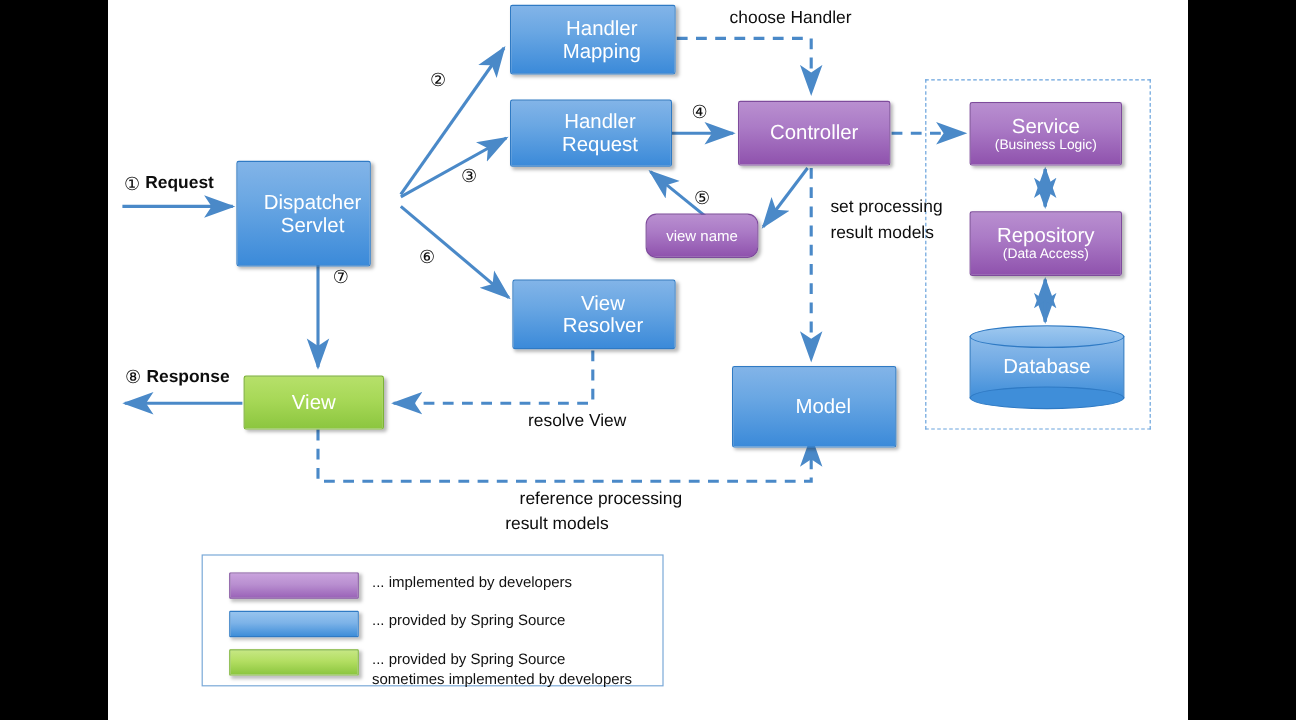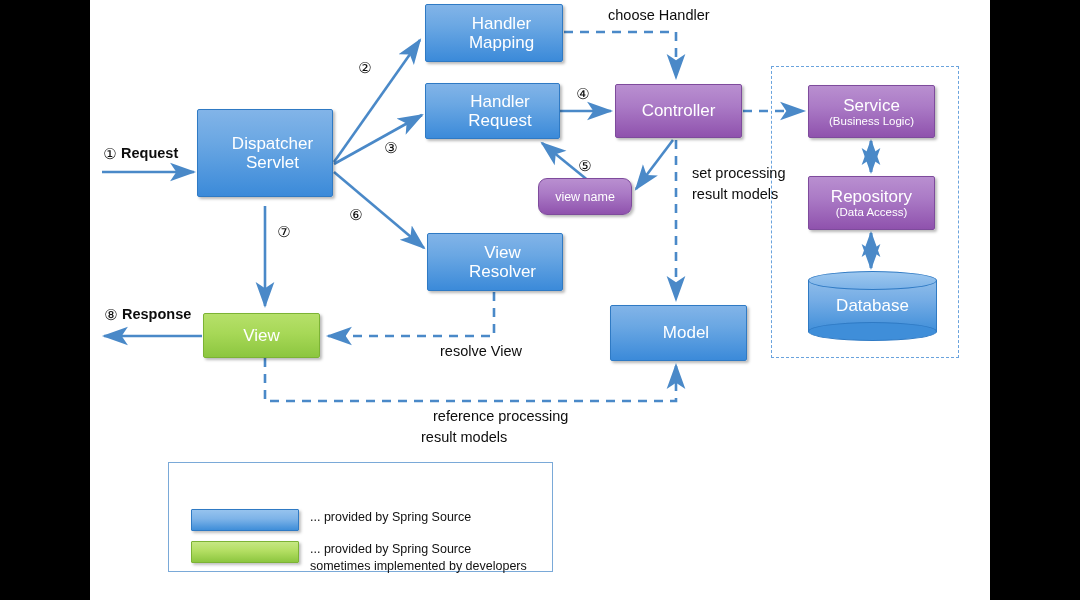--- a/index.html
+++ b/index.html
@@ -220,21 +220,21 @@
         <line x1="586" y1="140" x2="586" y2="300" marker-end="url(#ahd)"></line>
 
         <path d="M 404 292 L 404 336 L 238 336" marker-end="url(#ahd)"></path>
 
         <path d="M 175 358 L 175 401 L 586 401 L 586 365" marker-end="url(#ahd)"></path>
       </g>
     </svg>
 
     <div class="group-box" style="left:681px; top:66px; width:188px; height:292px;"></div>
 
-    <div class="node blue" style="left:107px; top:109px; width:136px; height:88px;">
+    <div class="node blue" style="left:107px; top:134px; width:112px; height:88px;">
       <span class="ln">Dispatcher</span>
       <span class="ln">Servlet</span>
     </div>
 
     <div class="node blue" style="left:335px; top:4px; width:138px; height:58px;">
       <span class="ln">Handler</span>
       <span class="ln">Mapping</span>
     </div>
 
     <div class="node blue" style="left:335px; top:83px; width:135px; height:56px;">
@@ -265,21 +265,21 @@
       <span class="ln sub">(Data Access)</span>
     </div>
 
     <div class="cyl" style="left:718px; top:271px; width:129px; height:70px;">
       <div class="body"></div>
       <div class="bottom"></div>
       <div class="top"></div>
       <div class="cap-text">Database</div>
     </div>
 
-    <div class="node blue" style="left:520px; top:305px; width:137px; height:56px;">
+    <div class="node blue" style="left:520px; top:305px; width:137px; height:68px;">
       <span class="ln">Model</span>
     </div>
 
     <div class="node green" style="left:113px; top:313px; width:117px; height:45px;">
       <span class="ln">View</span>
     </div>
 
     <div class="num" style="left:10px;  top:144px;">①</div>
     <div class="num" style="left:265px; top:58px;">②</div>
     <div class="num" style="left:291px; top:138px;">③</div>
@@ -298,20 +298,24 @@
     <div class="lbl" style="left:602px; top:164px;">set processing</div>
     <div class="lbl" style="left:602px; top:185px;">result models</div>
 
     <div class="lbl" style="left:350px; top:342px;">resolve View</div>
 
     <div class="lbl" style="left:343px; top:407px;">reference processing</div>
     <div class="lbl" style="left:331px; top:428px;">result models</div>
 
     <div class="legend" style="left:78px; top:462px; width:385px; height:110px;">
 
+      <div class="legend-row" style="left:22px; top:14px;">
+        <div class="swatch sw-purple"></div>
+        <div class="legend-text">... implemented by developers</div>
+      </div>
 
       <div class="legend-row" style="left:22px; top:46px;">
         <div class="swatch sw-blue"></div>
         <div class="legend-text">... provided by Spring Source</div>
       </div>
 
       <div class="legend-row" style="left:22px; top:78px;">
         <div class="swatch sw-green"></div>
         <div style="margin-left:11px;">
           <div class="legend-text" style="margin-left:0;">... provided by Spring Source</div>

